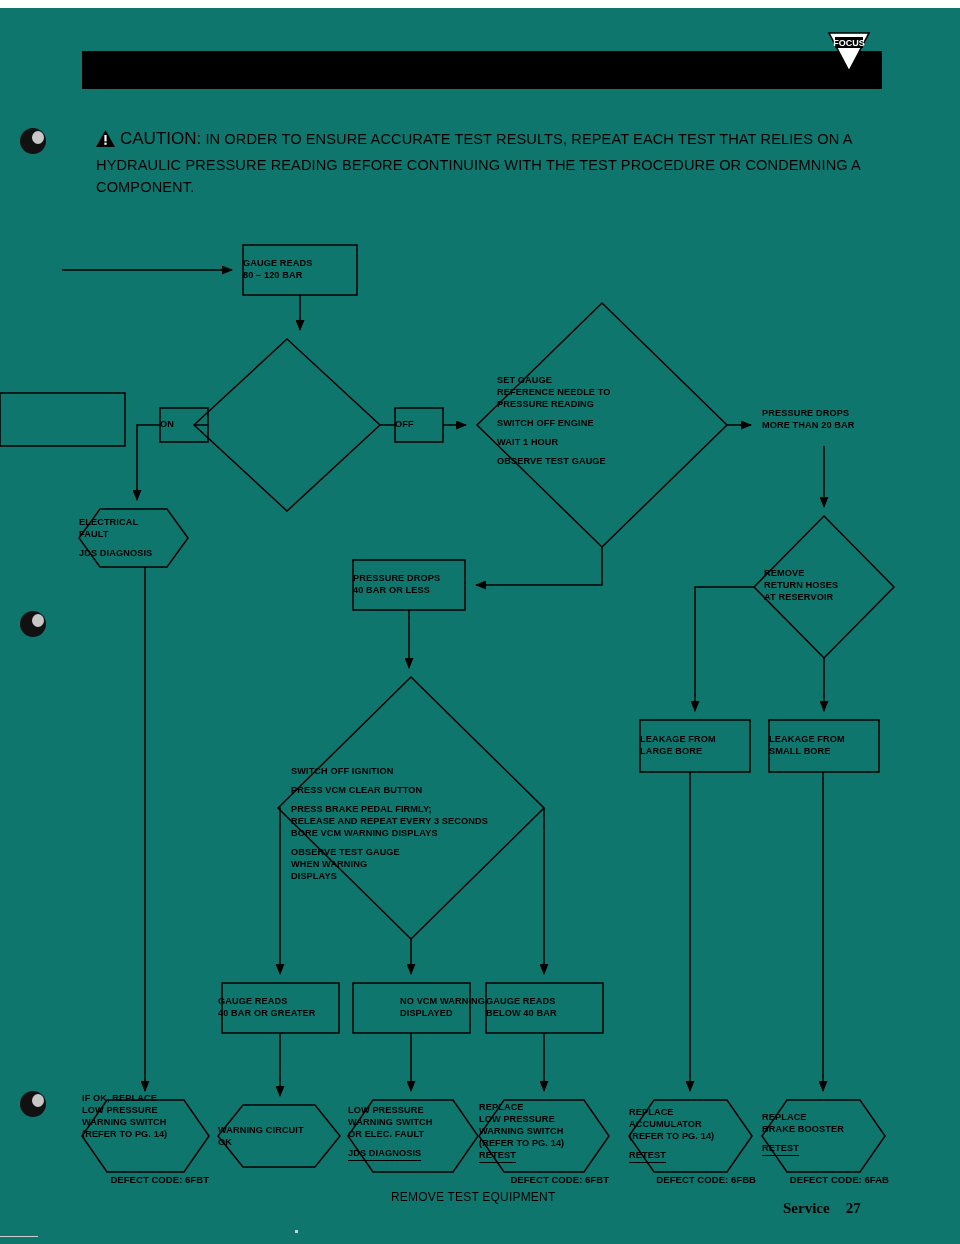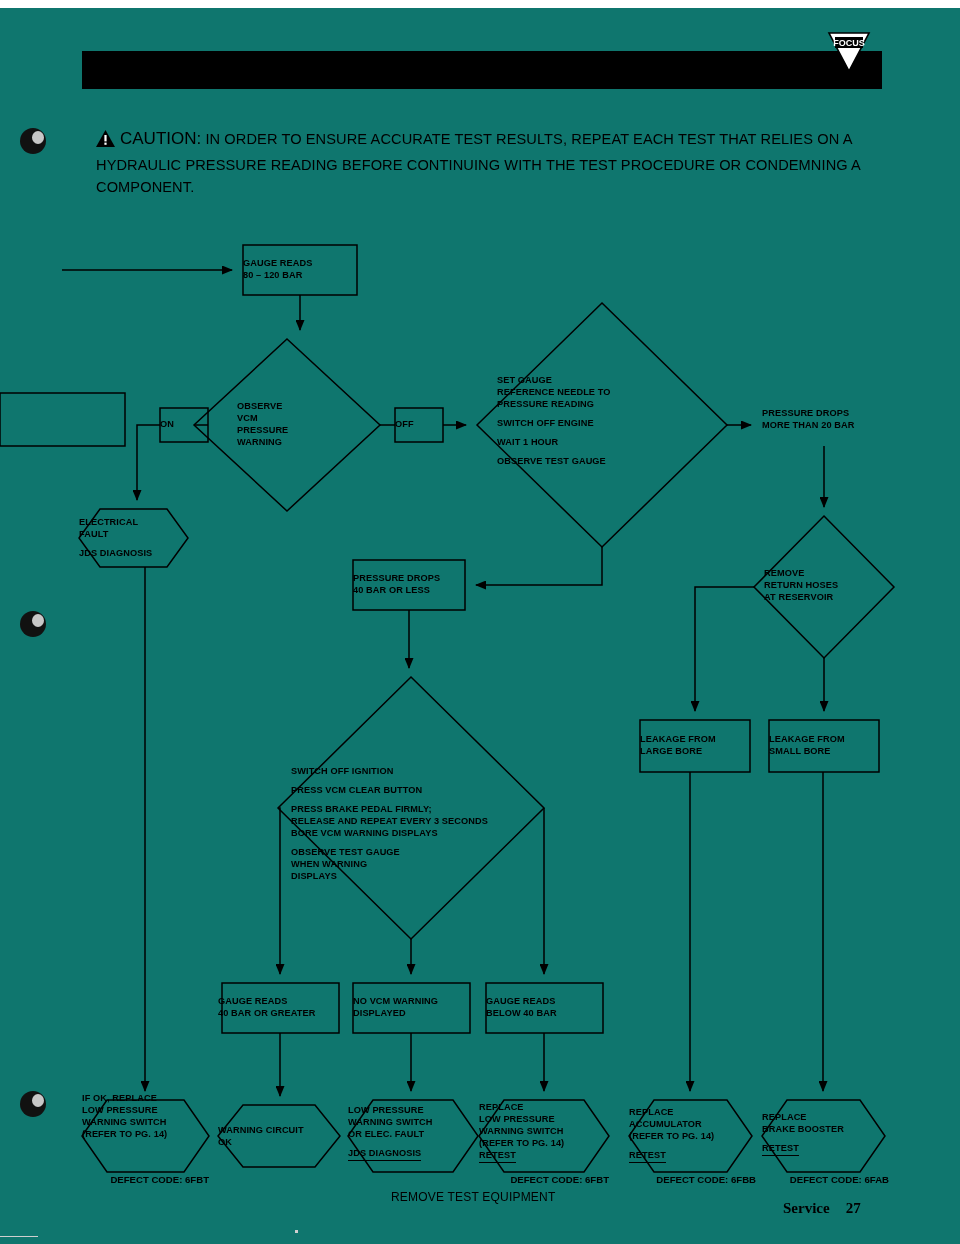--- a/index.html
+++ b/index.html
@@ -261,26 +261,20 @@
         <path d="M823,764 L823,1083" marker-end="url(#ah)"></path>
       </g>
     </svg>
   </div>
 
   <div class="node-text" style="left:243px; top:250px; width:114px;">
     <span class="ln">GAUGE READS</span>
       <span class="ln">80 – 120 BAR</span>
   </div>
 
-  <div class="node-text" style="left:237px; top:393px; width:100px;">
-    <span class="ln">OBSERVE</span>
-      <span class="ln">VCM</span>
-      <span class="ln">PRESSURE</span>
-      <span class="ln">WARNING</span>
-  </div>
 
   <div class="node-text" style="left:160px; top:411px; width:48px;">
     <span class="ln">ON</span>
   </div>
 
   <div class="node-text" style="left:395px; top:411px; width:48px;">
     <span class="ln">OFF</span>
   </div>
 
   <div class="node-text" style="left:79px; top:509px; width:109px;">
@@ -340,21 +334,21 @@
       <span class="ln">OBSERVE TEST GAUGE</span>
       <span class="ln">WHEN WARNING</span>
       <span class="ln">DISPLAYS</span>
   </div>
 
   <div class="node-text" style="left:218px; top:988px; width:125px;">
     <span class="ln">GAUGE READS</span>
       <span class="ln">40 BAR OR GREATER</span>
   </div>
 
-  <div class="node-text" style="left:353px; top:988px; width:117px;">
+  <div class="node-text" style="left:353px; top:988px; width:117px;padding-left:47px;">
     <span class="ln">NO VCM WARNING</span>
       <span class="ln">DISPLAYED</span>
   </div>
 
   <div class="node-text" style="left:486px; top:988px; width:117px;">
     <span class="ln">GAUGE READS</span>
       <span class="ln">BELOW 40 BAR</span>
   </div>
 
   <div class="node-text" style="left:82px; top:1085px; width:127px;">

